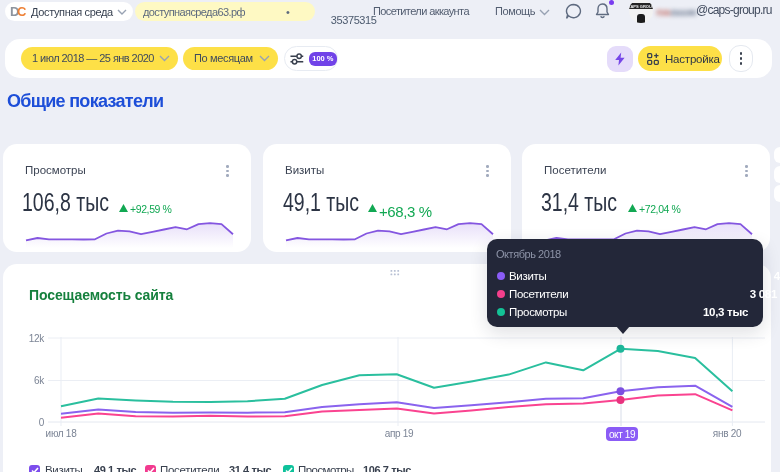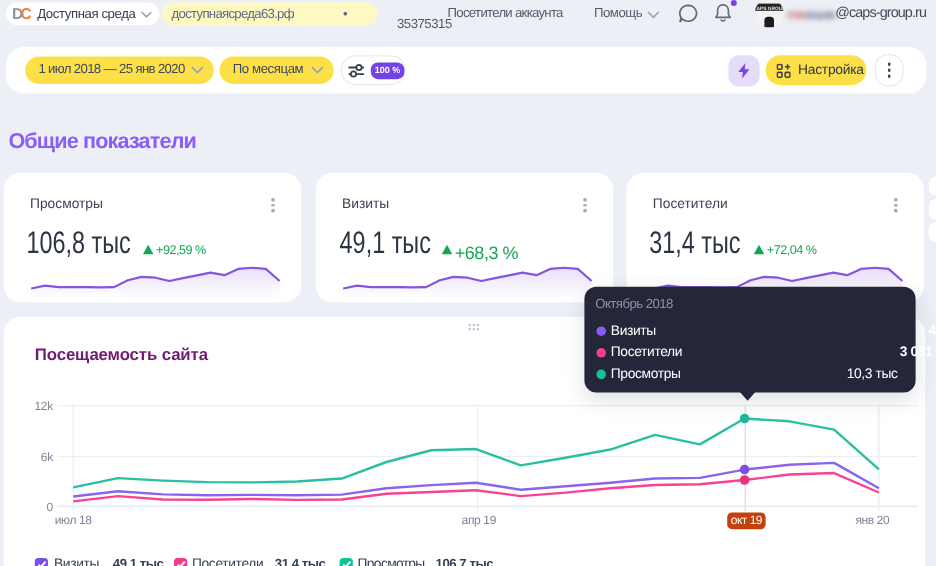--- a/index.html
+++ b/index.html
@@ -94,21 +94,21 @@
   <span style="font-size:11.5px; letter-spacing:-0.2px; color:#2f3747; margin-left:6px;">Настройка</span>
 </div>
 <div class="abs" style="left:729px; top:45px; width:24px; height:27px; background:#fff; border:1px solid #e5e9f0; border-radius:11px; display:flex; align-items:center; justify-content:center;">
   <div class="dots3" style="gap:2.6px;">
       <i style="background:#39404e;"></i>
       <i style="background:#39404e;"></i>
       <i style="background:#39404e;"></i>
     </div>
 </div>
 
-<div class="abs" style="left:7px; top:107px; font-size:18px; font-weight:600; letter-spacing:-0.7px; color:#8b5cf6;">Общие показатели</div>
+<div class="abs" style="left:7px; top:91px; font-size:18px; font-weight:600; letter-spacing:-0.7px; color:#1d4ed8;">Общие показатели</div>
 
 <div class="card" style="left:3px; top:144px; width:248px; height:108px;"></div>
 <div class="abs" style="left:25px; top:164px; font-size:11.5px; color:#3c4454;">Просмотры</div>
 <div class="abs dots3" style="left:226px; top:165px;">
     <i></i>
     <i></i>
     <i></i>
   </div>
 <div class="bignum" style="left:22px; top:187px;">106,8 тыс</div>
 <div class="abs" style="left:119px; top:204px;">
@@ -175,21 +175,21 @@
 <svg class="abs" style="left:390px; top:269px;" width="10" height="8" viewBox="0 0 10 8">
   <g fill="#b7c0d4">
     <rect x="0.5" y="1" width="1.8" height="1.8" rx="0.5"></rect>
       <rect x="3.9" y="1" width="1.8" height="1.8" rx="0.5"></rect>
       <rect x="7.3" y="1" width="1.8" height="1.8" rx="0.5"></rect>
     <rect x="0.5" y="4.4" width="1.8" height="1.8" rx="0.5"></rect>
       <rect x="3.9" y="4.4" width="1.8" height="1.8" rx="0.5"></rect>
       <rect x="7.3" y="4.4" width="1.8" height="1.8" rx="0.5"></rect>
   </g>
 </svg>
-<div class="abs" style="left:29px; top:286.5px; font-size:14px; font-weight:600; letter-spacing:-0.1px; color:#701a75;">Посещаемость сайта</div>
+<div class="abs" style="left:29px; top:286.5px; font-size:14px; font-weight:600; letter-spacing:-0.1px; color:#15803d;">Посещаемость сайта</div>
 
 <svg class="abs" style="left:0px; top:264px;" width="780" height="208" viewBox="0 0 780 208">
 
   <line x1="48" y1="74" x2="765" y2="74" stroke="#ebeef4" stroke-width="1"></line>
   <line x1="48" y1="116.5" x2="765" y2="116.5" stroke="#ebeef4" stroke-width="1"></line>
   <line x1="48" y1="158" x2="765" y2="158" stroke="#e4e8f0" stroke-width="1"></line>
 
   <line x1="61" y1="73" x2="61" y2="162" stroke="#e9edf4" stroke-width="1"></line>
   <line x1="398" y1="73" x2="398" y2="162" stroke="#e9edf4" stroke-width="1"></line>
   <line x1="621" y1="73" x2="621" y2="162" stroke="#d8dde9" stroke-width="1"></line>
@@ -206,21 +206,21 @@
 
   <polyline points="61,149.8 98.3,145.4 135.6,148 172.9,148.7 210.2,148.4 247.5,148.7 284.8,148.2 322.1,142.9 359.4,140.3 396.7,138.3 434,144.1 471.3,141.2 508.6,138.3 545.9,134.8 583.2,134.2 620.5,127.3 657.8,123.3 695.1,121.7 732.4,142.9" fill="none" stroke="#8a63ee" stroke-width="2" stroke-linejoin="round"></polyline>
 
   <polyline points="61,153.8 98.3,149.4 135.6,152.2 172.9,152.4 210.2,151.8 247.5,152.6 284.8,152.2 322.1,147.5 359.4,146 396.7,144.5 434,149.4 471.3,146.5 508.6,142.9 545.9,140.2 583.2,139.5 620.5,136 657.8,131.4 695.1,130.2 732.4,146.4" fill="none" stroke="#fa4390" stroke-width="2" stroke-linejoin="round"></polyline>
 
   <circle cx="620.5" cy="84.8" r="4" fill="#1db79a"></circle>
   <circle cx="620.5" cy="127.3" r="4" fill="#7c4fe0"></circle>
   <circle cx="620.5" cy="136" r="4" fill="#e8327e"></circle>
 </svg>
 
-<div class="abs" style="left:606px; top:427px; width:32px; height:14px; background:#c2410c; border-radius:4px; color:#fff; font-size:10px; letter-spacing:-0.4px; display:flex; align-items:center; justify-content:center;">окт 19</div>
+<div class="abs" style="left:606px; top:427px; width:32px; height:14px; background:#8b5cf6; border-radius:4px; color:#fff; font-size:10px; letter-spacing:-0.4px; display:flex; align-items:center; justify-content:center;">окт 19</div>
 
 <div class="abs" style="left:29px; top:465px; width:11px; height:11px; border-radius:3px; background:#7c4dec;">
   <svg width="8" height="7" viewBox="0 0 8 7" style="margin:1.5px 0 0 1.5px;">
       <path d="M1 3.5 L3 5.5 L7 1" fill="none" stroke="#fff" stroke-width="1.6"></path>
     </svg>
 </div>
 <div class="abs" style="left:45px; top:464px; font-size:11.5px; letter-spacing:-0.3px; color:#39414f;">Визиты</div>
 <div class="abs" style="left:94px; top:464px; font-size:11px; letter-spacing:-0.4px; font-weight:bold; color:#39414f;">49,1 тыс</div>
 <div class="abs" style="left:145px; top:465px; width:11px; height:11px; border-radius:3px; background:#f23a8f;">
   <svg width="8" height="7" viewBox="0 0 8 7" style="margin:1.5px 0 0 1.5px;">
@@ -241,13 +241,13 @@
 <div class="abs" style="left:616px; top:326px; width:0; height:0; border-left:7px solid transparent; border-right:7px solid transparent; border-top:8.5px solid #232739; z-index:10;"></div>
 <div class="abs" style="left:496px; top:248px; font-size:11px; letter-spacing:-0.45px; color:#8d93a7; z-index:11;">Октябрь 2018</div>
 <div class="abs" style="left:497px; top:271.5px; width:8px; height:8px; border-radius:50%; background:#8a5cf6; z-index:11;"></div>
 <div class="abs" style="left:509px; top:269.5px; font-size:11.5px; letter-spacing:-0.3px; color:#fff; z-index:11;">Визиты</div>
 <div class="abs" style="left:487px; top:269.5px; width:314px; text-align:right; font-size:11.5px; letter-spacing:-0.3px; font-weight:bold; color:#fff; z-index:11;">4 285</div>
 <div class="abs" style="left:497px; top:289.5px; width:8px; height:8px; border-radius:50%; background:#f43f8c; z-index:11;"></div>
 <div class="abs" style="left:509px; top:287.5px; font-size:11.5px; letter-spacing:-0.3px; color:#fff; z-index:11;">Посетители</div>
 <div class="abs" style="left:516px; top:287.5px; width:261px; text-align:right; font-size:11.5px; letter-spacing:-0.3px; font-weight:bold; color:#fff; z-index:11;">3 081</div>
 <div class="abs" style="left:497px; top:307.5px; width:8px; height:8px; border-radius:50%; background:#13c296; z-index:11;"></div>
 <div class="abs" style="left:509px; top:305.5px; font-size:11.5px; letter-spacing:-0.3px; color:#fff; z-index:11;">Просмотры</div>
-<div class="abs" style="left:487px; top:305.5px; width:261px; text-align:right; font-size:11.5px; letter-spacing:-0.3px; font-weight:normal; color:#fff; z-index:11;">10,3 тыс</div>
+<div class="abs" style="left:487px; top:305.5px; width:261px; text-align:right; font-size:11.5px; letter-spacing:-0.3px; font-weight:bold; color:#fff; z-index:11;">10,3 тыс</div>
 
 </body></html>

